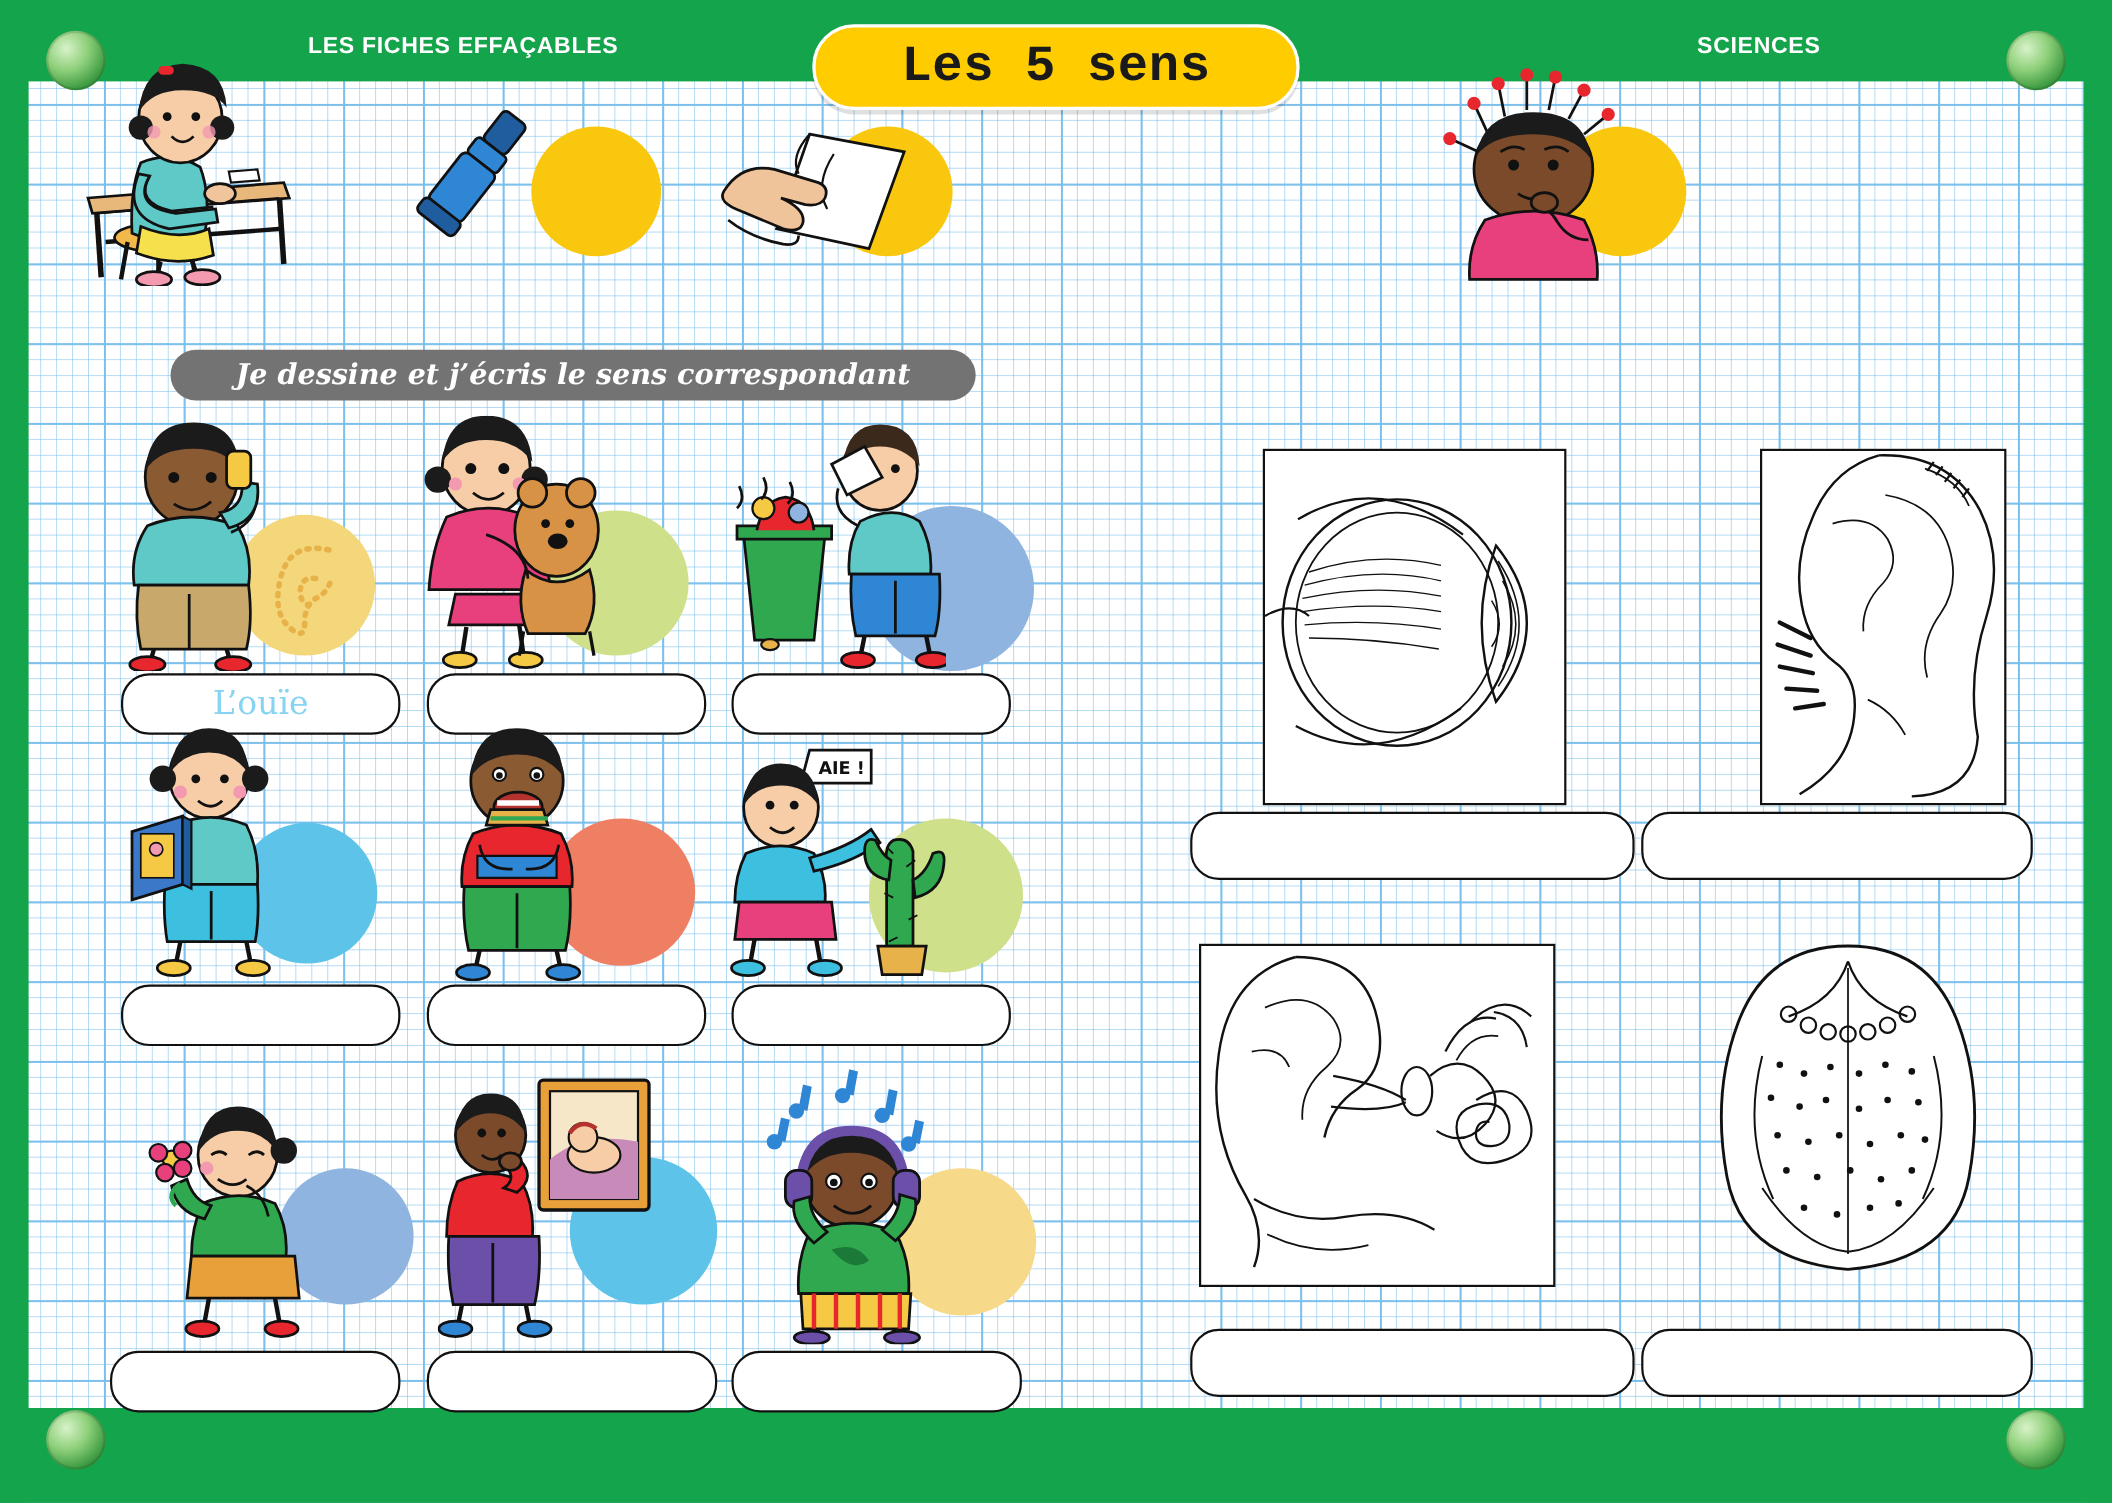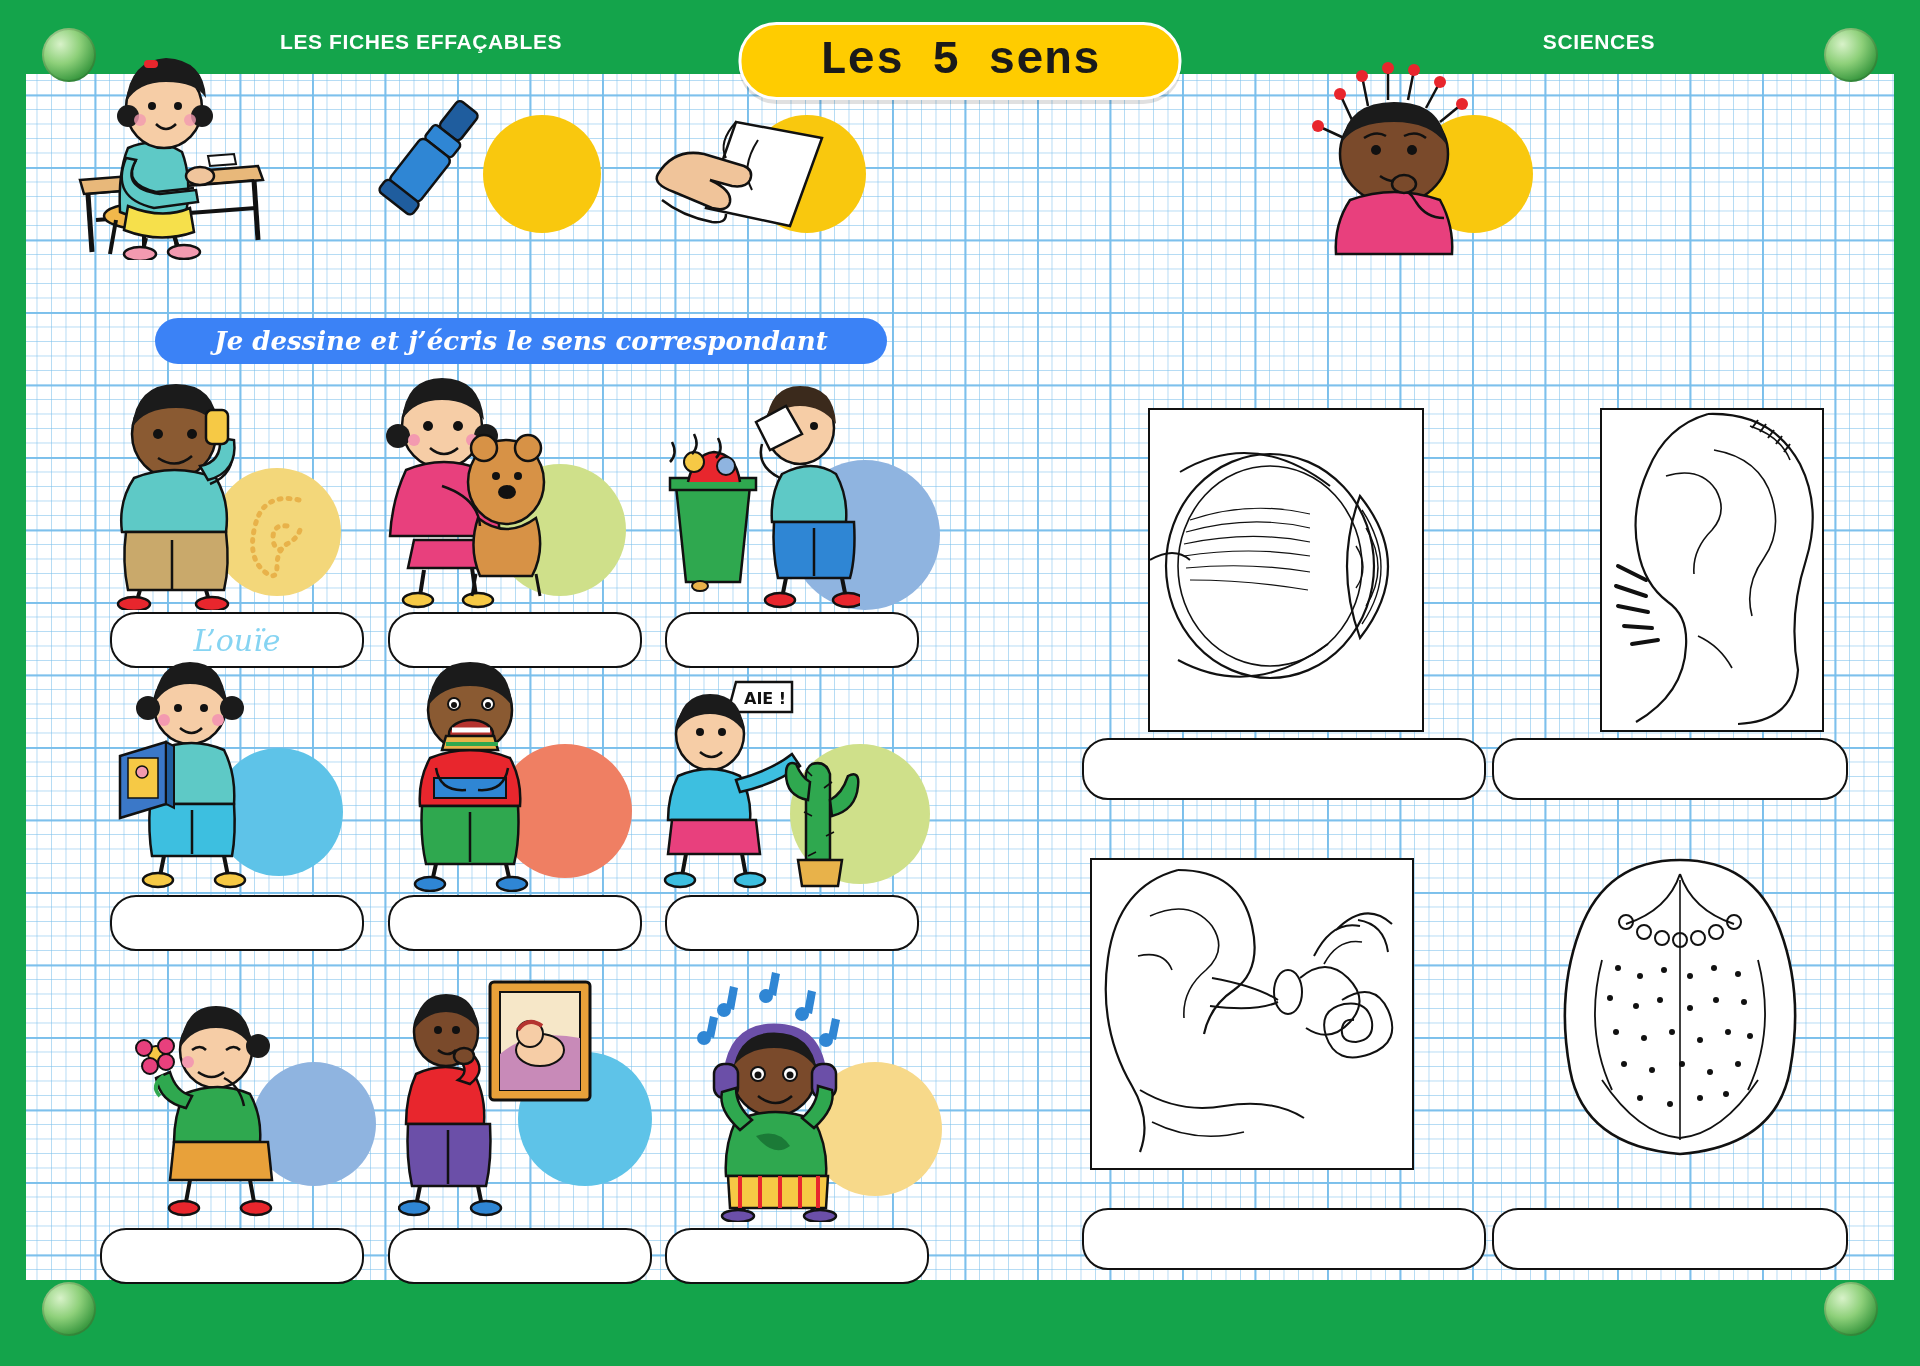--- a/index.html
+++ b/index.html
@@ -71,33 +71,33 @@
     position:absolute;border-radius:50%;background:#f9c80e;
   }
   .script{
     font-family:"DejaVu Serif",serif;font-style:italic;font-weight:bold;
     color:#1f78c8;font-size:44px;white-space:nowrap;
   }
   .script.big{font-size:50px;}
 
   
   .banner{
-    position:absolute;background:#3b82f6;border-radius:26px;height:46px;
+    position:absolute;background:#737373;border-radius:26px;height:46px;
     display:flex;align-items:center;justify-content:center;
     color:#fff;font-family:"DejaVu Serif",serif;font-style:italic;font-weight:bold;
     font-size:26px;white-space:nowrap;padding:0 26px;
   }
 
   
   .pill{
     position:absolute;background:#fff;border:2.5px solid #111;border-radius:26px;
   }
   .pill .ans{
     position:absolute;left:0;right:0;top:50%;transform:translateY(-50%);
-    text-align:center;font-family:"DejaVu Serif",serif;font-style:italic;
+    text-align:center;font-family:"DejaVu Serif",serif;
     color:#86d4f2;font-size:30px;
   }
 
   
   .blob{position:absolute;border-radius:50%;}
 
   
   .frame{
     position:absolute;background:#fff;border:2.5px solid #111;
   }

